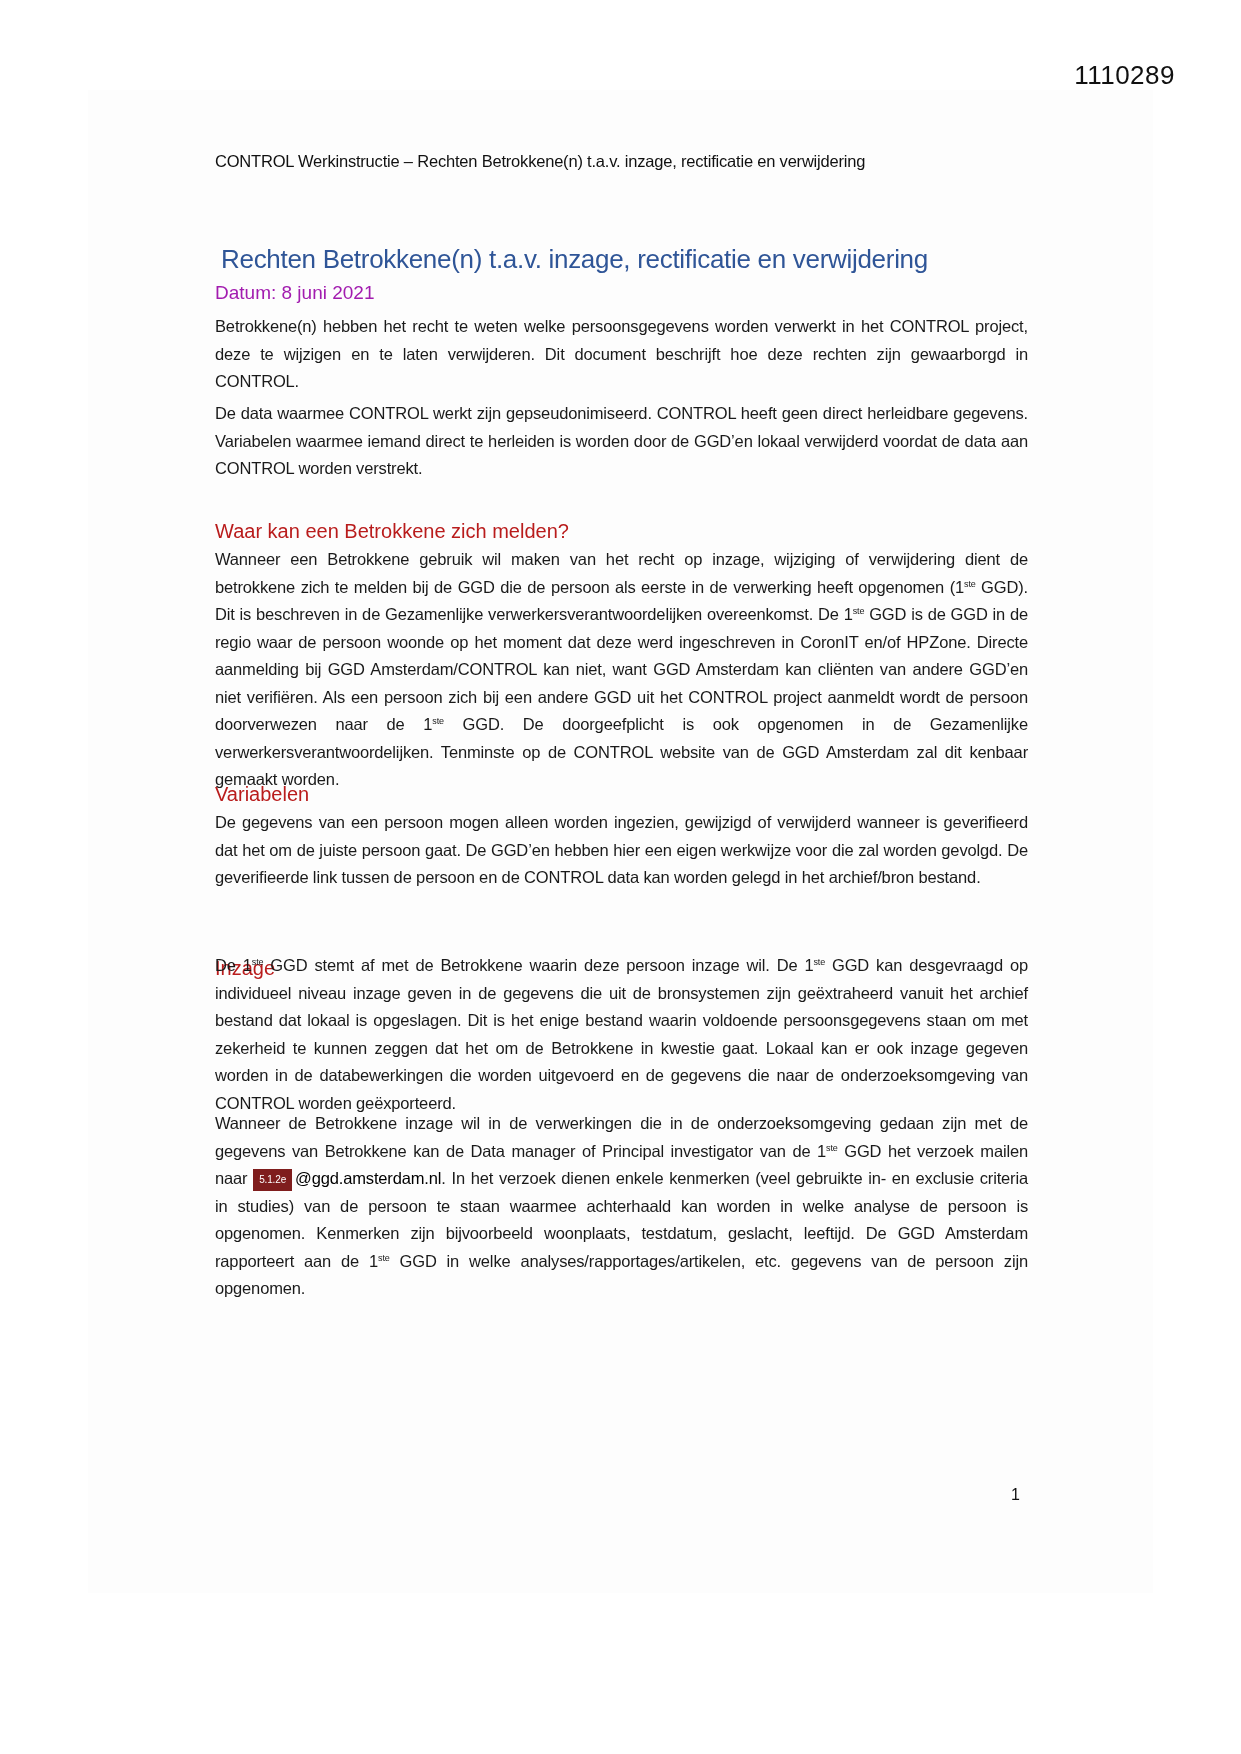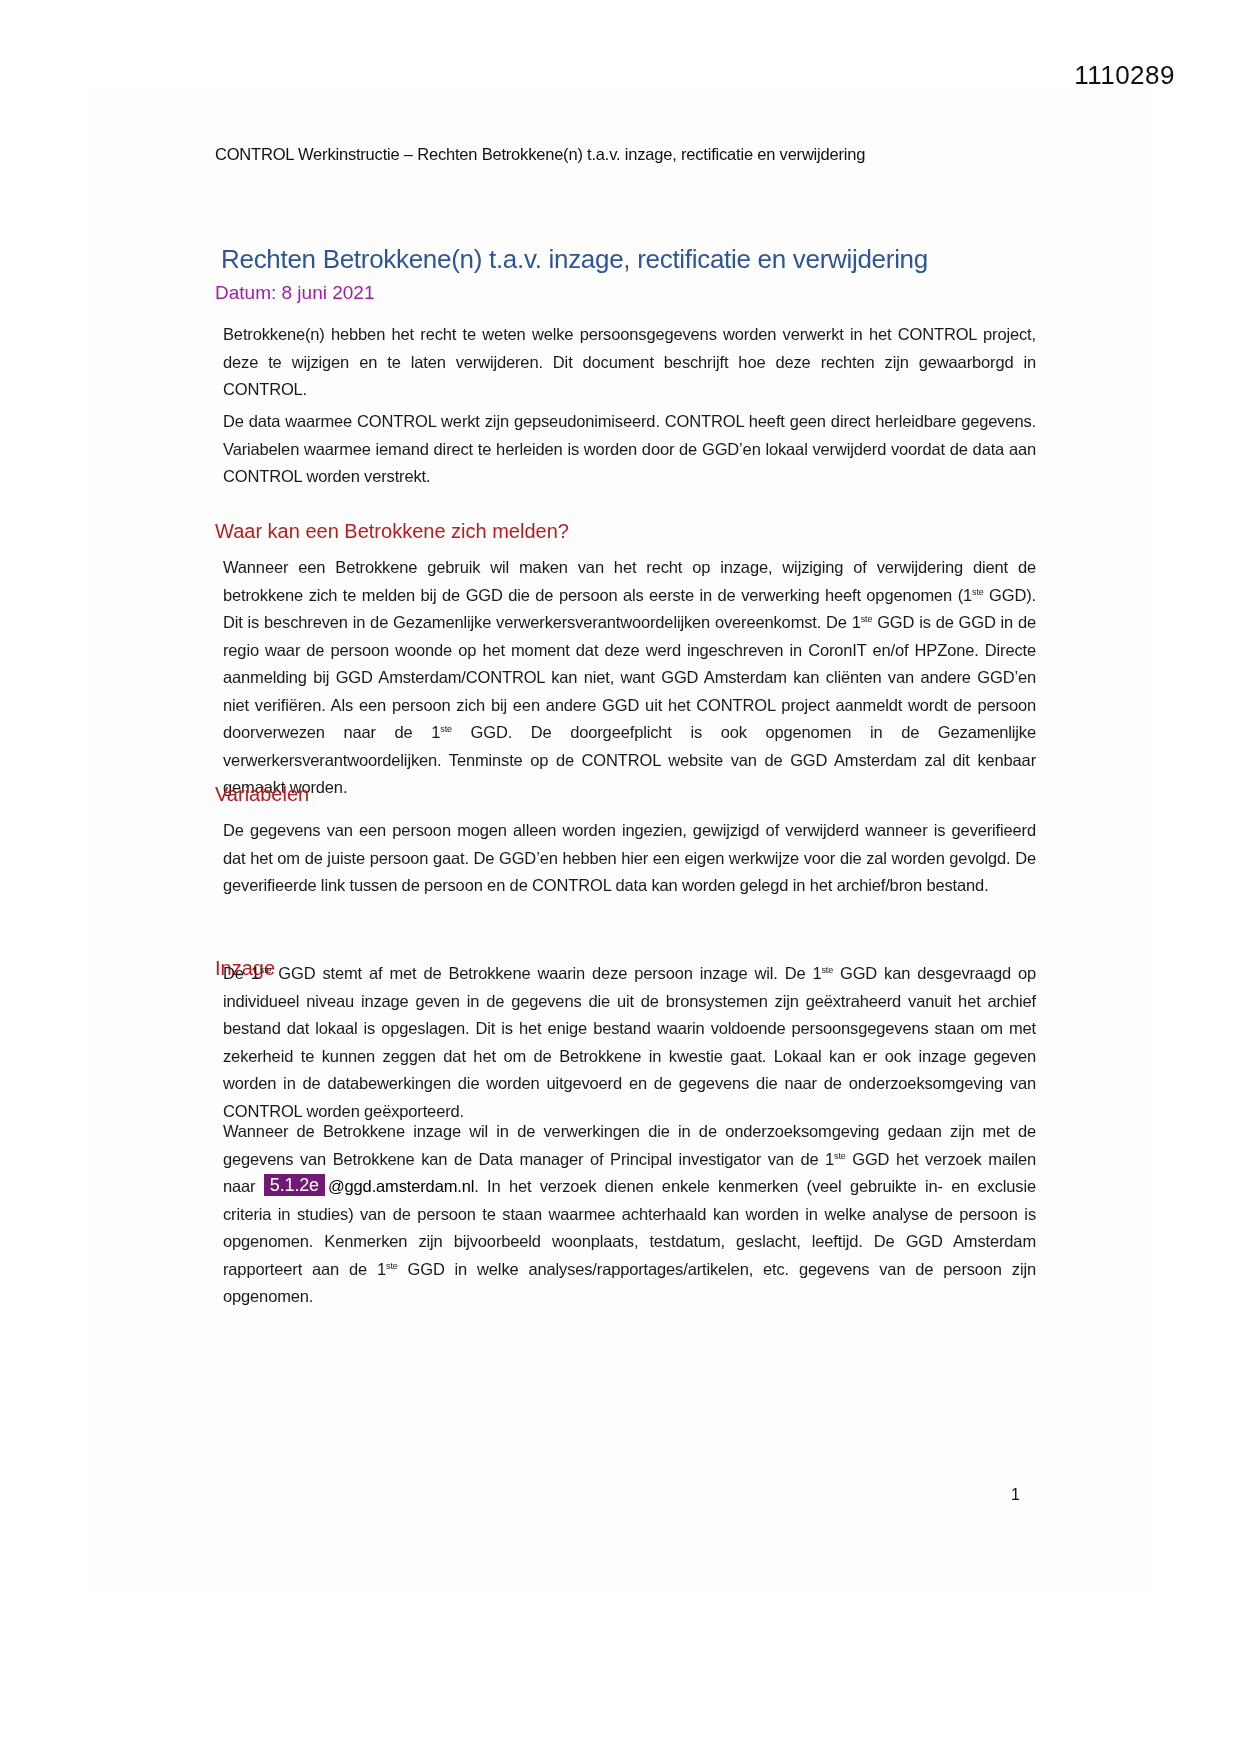--- a/index.html
+++ b/index.html
@@ -2,30 +2,30 @@
 <html><head>
   <meta charset="utf-8">
   <style>
     html, body { margin: 0; padding: 0; background: #ffffff; }
     body { width: 1241px; height: 1754px; position: relative; overflow: hidden;
            font-family: "Liberation Sans", sans-serif; color: #1a1a1a; }
     .doc-id { position: absolute; top: 60px; right: 66px; font-size: 26px;
               font-family: "Liberation Sans", sans-serif; color: #111; letter-spacing: 0.5px; }
     .page { position: absolute; left: 88px; top: 90px; width: 1065px; height: 1503px; background: #fdfdfd; }
     .content { position: absolute; left: 127px; top: 0; width: 813px; }
-    .running-header { position: absolute; top: 55px; left: 0; font-size: 16.5px; color: #111;
+    .running-header { position: absolute; top: 62px; left: 0; font-size: 16.5px; color: #111;
                       font-family: "Liberation Sans", sans-serif; letter-spacing: -0.2px; white-space: nowrap; }
     .title { position: absolute; top: 148px; left: 0; font-size: 26px; color: #2f5597;
              font-family: "Liberation Sans", sans-serif; font-weight: normal; margin: 6px; letter-spacing: -0.3px; white-space: nowrap; }
     .date { position: absolute; top: 192px; left: 0; font-size: 19px; color: #a21caf; white-space: nowrap; }
     .body { position: absolute; left: 0; width: 813px; font-size: 16.5px; line-height: 27.5px;
-            text-align: justify; color: #1a1a1a; margin: 8px; letter-spacing: -0.15px; }
+            text-align: justify; color: #1a1a1a; margin: 0; letter-spacing: -0.15px; }
     .h2 { position: absolute; left: 0; font-size: 20px; color: #b91c1c; margin: 0; font-weight: normal; white-space: nowrap; }
     sup { font-size: 9px; line-height: 0; vertical-align: super; }
-    .redact { display: inline-block; background: #701a75; color: #ffffff; font-size: 18px;
+    .redact { display: inline-block; background: #7f1d1d; color: #ffffff; font-size: 10px;
               padding: 1px 6px; line-height: 20px; margin-right: 3px; vertical-align: 1px; }
     .link { color: #000000; }
     .page-num { position: absolute; top: 1396px; left: 796px; font-size: 16px; color: #111; }
   </style>
 </head>
 <body>
 
 <div class="doc-id">1110289</div>
 
 <div class="page">

